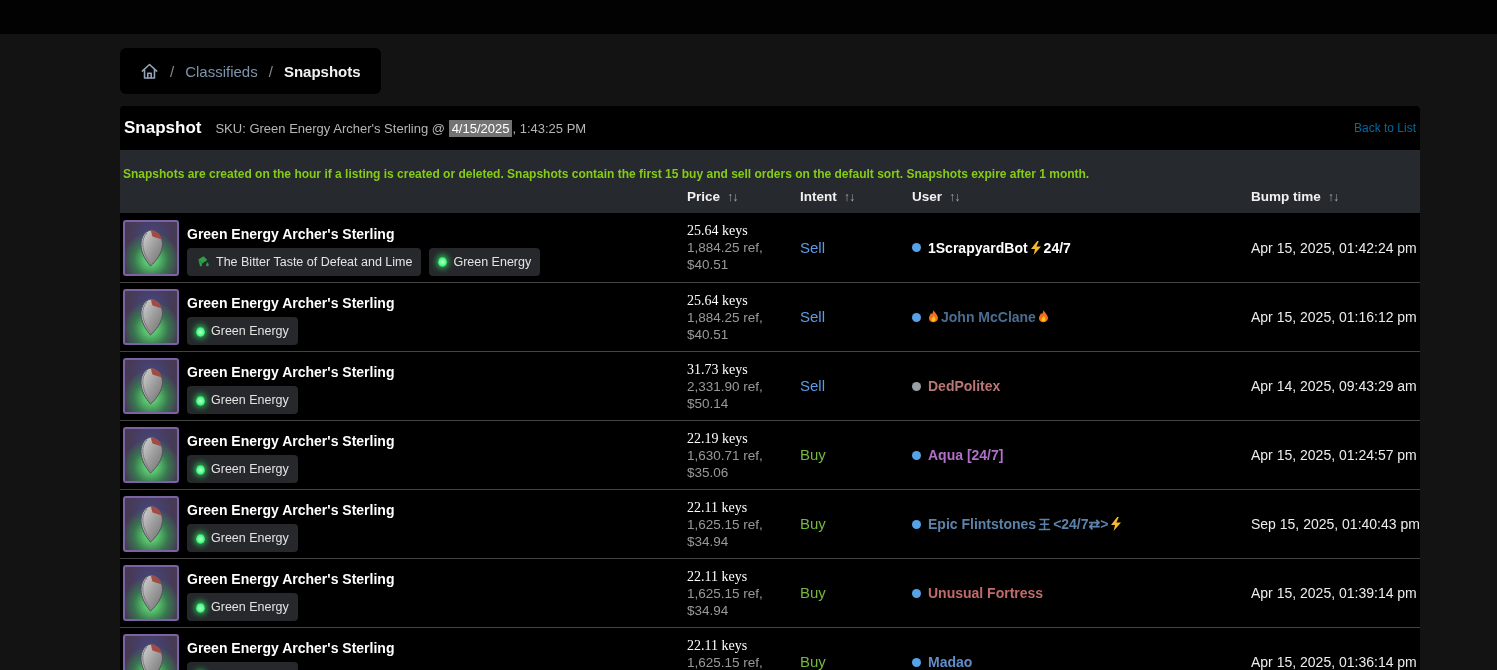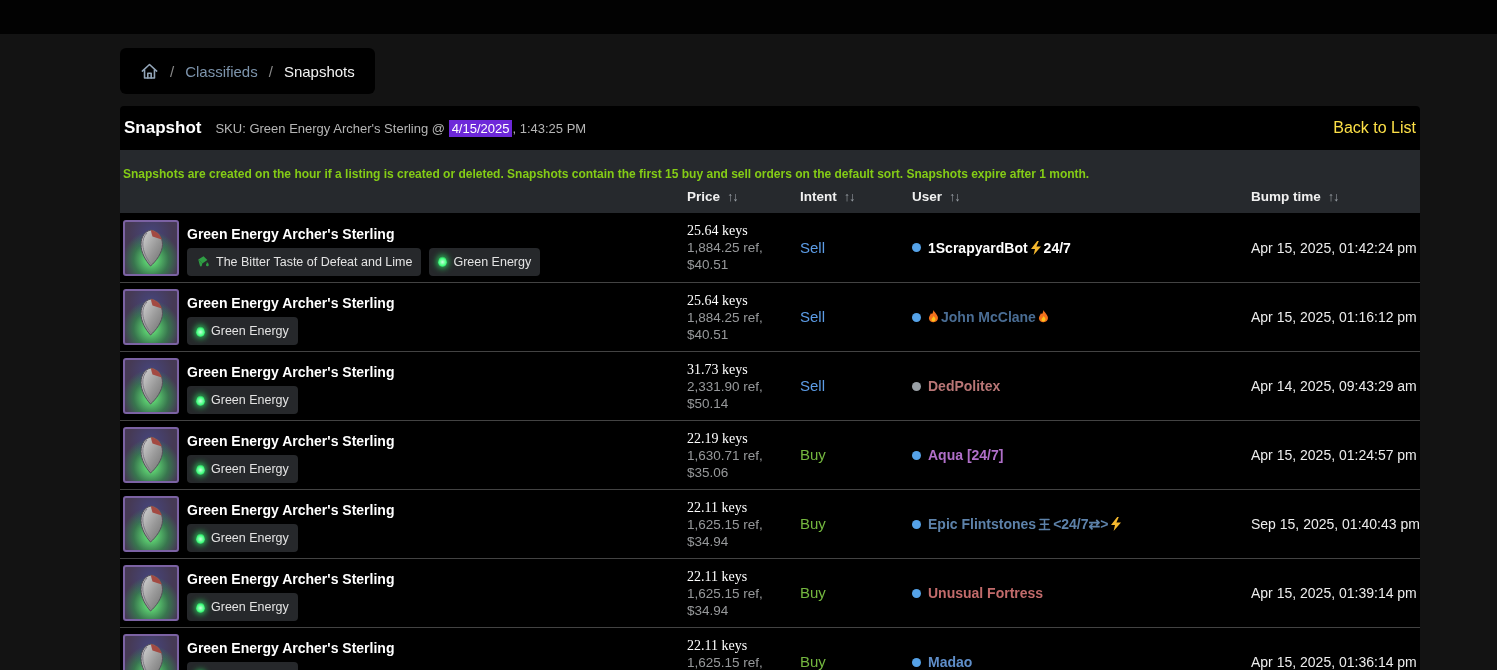--- a/index.html
+++ b/index.html
@@ -6,31 +6,31 @@
   html,body { width:1497px; height:670px; overflow:hidden; background:#131313;
               font-family:"Liberation Sans", sans-serif; }
   .topbar { height:34px; background:#020202; width:100%; }
   .content { margin-left:120px; width:1300px; }
 
   
   .breadcrumb { margin-top:14px; height:46px; background:#000; border-radius:6px;
                 display:inline-flex; align-items:center; padding:0 20px; gap:11px; font-size:15px; }
   .crumb-sep { color:#8a8a8a; }
   .crumb-link { color:#7d94ac; text-decoration:none; cursor:pointer; }
-  .crumb-current { color:#f2f2f2; font-weight:400; }
+  .crumb-current { color:#f2f2f2; font-weight:700; }
   .home-ico { display:flex; align-items:center; cursor:pointer; }
 
   
   .card { margin-top:12px; }
   .card-head { height:44px; background:#000; border-radius:4px 4px 0 0; display:flex;
                align-items:center; padding:0 4px; }
   .card-title { color:#fff; font-size:17px; font-weight:700; }
   .card-sku { color:#b5b5b5; font-size:13px; margin-left:14px; }
-  .sku-date { background:#6d28d9; color:#fff; padding:1px 3px; }
-  .back-link { margin-left:auto; color:#fde047; font-size:16px; text-decoration:none; cursor:pointer; }
+  .sku-date { background:#737373; color:#fff; padding:1px 3px; }
+  .back-link { margin-left:auto; color:#0369a1; font-size:12px; text-decoration:none; cursor:pointer; }
 
   
   .subhead { background:#26292d; }
   .notice { padding:17px 16px 2px 3px; color:#84cc16; font-size:12px; font-weight:700; }
   .grid { display:grid; grid-template-columns:564px 113px 112px 339px 1fr; align-items:center; }
   .head-cols { padding:6px 0 9px 3px; }
   .hcol { display:flex; align-items:center; gap:7px; color:#f0f0f0; font-size:13.5px;
           font-weight:700; cursor:pointer; }
   .sort { color:#9aa0a6; font-size:12.5px; letter-spacing:-1px; font-weight:400; }
 

